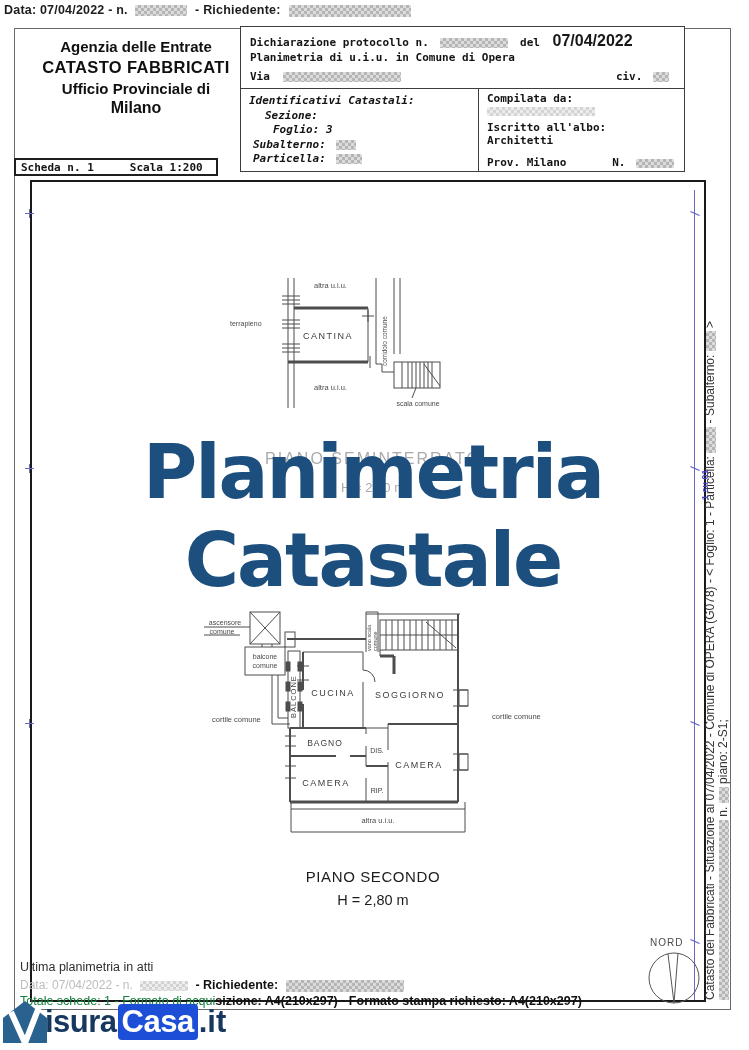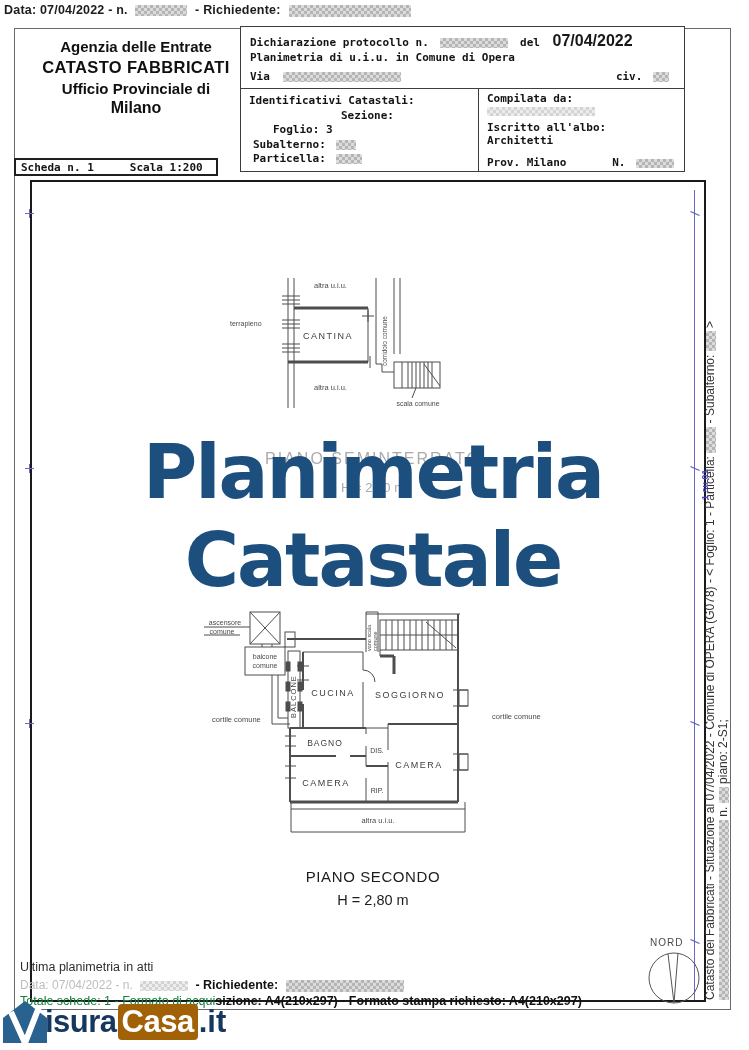--- a/index.html
+++ b/index.html
@@ -29,21 +29,21 @@
     display:flex; align-items:center; font-family:"DejaVu Sans Mono",monospace;
     font-size:11px; font-weight:700; color:#141414; }
   .scheda-box .sh { margin-left:5px; } .scheda-box .sc { margin-left:36px; }
   .header-box { left:240px; top:26px; width:445px; height:146px; border:1px solid #3d3d3d; background:#fff; }
   .decl { position:absolute; left:0; top:0; right:0; height:62px; border-bottom:1px solid #3d3d3d;
     padding:5px 9px; font-family:"DejaVu Sans Mono",monospace; font-size:11px; font-weight:600; color:#141414; }
   .decl .row { height:19px; position:relative; white-space:nowrap; }
   .decl .date-ov { font-family:"Liberation Sans",sans-serif; font-size:16px; font-weight:700; color:#181818; }
   .decl .civ { position:absolute; right:6px; top:0; }
   .ident { position:absolute; left:0; top:62px; width:238px; bottom:0; border-right:1px solid #3d3d3d;
-    padding:5px 8px; font-family:"DejaVu Sans Mono",monospace; font-size:11px; font-weight:600; color:#141414; }
+    padding:5px 8px; font-family:"DejaVu Sans Mono",monospace; font-size:11px; font-weight:600; color:#141414;font-style:italic; }
   .ident div { line-height:14.6px; white-space:nowrap; }
   .comp { position:absolute; left:238px; top:62px; right:0; bottom:0; padding:4px 8px;
     font-family:"DejaVu Sans Mono",monospace; font-size:11px; font-weight:600; color:#141414; }
   .comp div { line-height:12.5px; white-space:nowrap; }
   .main-frame { left:30px; top:180px; width:676px; height:822px; border:2px solid #1a1a1a; }
   .blue-line { left:694px; top:190px; width:1px; height:810px; background:#6b6bc4; }
   .blue-tick { width:10px; height:1px; background:#5b5bc0; transform:rotate(24deg); }
   .bcross { width:9px; height:9px; }
   .bcross::before { content:""; position:absolute; left:0; top:4px; width:9px; height:1px; background:#6b6bc4; }
   .bcross::after  { content:""; position:absolute; left:4px; top:0; width:1px; height:9px; background:#6b6bc4; }
@@ -60,21 +60,21 @@
   .footer-ultima { left:20px; top:960px; font-size:12.5px; color:#2e2e2e; }
   .footer-l1 { left:20px; top:978px; font-size:12px; white-space:nowrap; }
   .footer-l1 .faint { color:#bdbdbd; }
   .footer-l1 .dark { color:#111; font-weight:700; font-size:12.5px; }
   .footer-l2 { left:20px; top:994px; font-size:12.5px; white-space:nowrap; }
   .footer-l2 .faint { color:#15803d; }
   .footer-l2 .dark { color:#101010; font-weight:600; }
   .logo { left:2px; top:1000px; display:flex; align-items:center; font-weight:700;
           font-size:31px; font-family:"Liberation Sans",sans-serif; }
   .logo .isura { color:#16375e; letter-spacing:-.5px; margin-left:-3px; }
-  .logo .casa { color:#ffffff; background:#a16207; border-radius:4px; padding:0 4px; margin-left:1px; letter-spacing:-.5px; }
+  .logo .casa { color:#ffffff; background:#1d4ed8; border-radius:4px; padding:0 4px; margin-left:1px; letter-spacing:-.5px; }
   .logo .it { color:#16375e; margin-left:1px; }
   .vtext { position:absolute; transform-origin:0 0; transform:rotate(-90deg);
            white-space:nowrap; font-size:12px; color:#333; }
   .vtext .blur { height:10px; }
   .stamp { position:absolute; transform-origin:0 0; transform:rotate(-90deg);
            font-size:9px; font-weight:700; color:#4343c9; white-space:nowrap; }
 </style>
 </head>
 <body>
 
@@ -114,21 +114,21 @@
       <span>Via</span>
       <span class="blur" style="width:118px;height:10px;margin-left:6px;"></span>
       <span class="civ">
         <span>civ.</span>
         <span class="blur" style="width:16px;height:10px;margin-left:4px;"></span>
       </span>
     </div>
   </div>
   <div class="ident">
     <div>Identificativi Catastali:</div>
-    <div style="padding-left:16px;text-align:center;">Sezione:</div>
+    <div style="padding-left:16px;">Sezione:</div>
     <div style="padding-left:24px;">Foglio: 3</div>
     <div style="padding-left:4px;">
       <span>Subalterno:</span>
       <span class="blur" style="width:20px;height:10px;margin-left:4px;"></span>
     </div>
     <div style="padding-left:4px;">
       <span>Particella:</span>
       <span class="blur" style="width:26px;height:10px;margin-left:4px;"></span>
     </div>
   </div>

